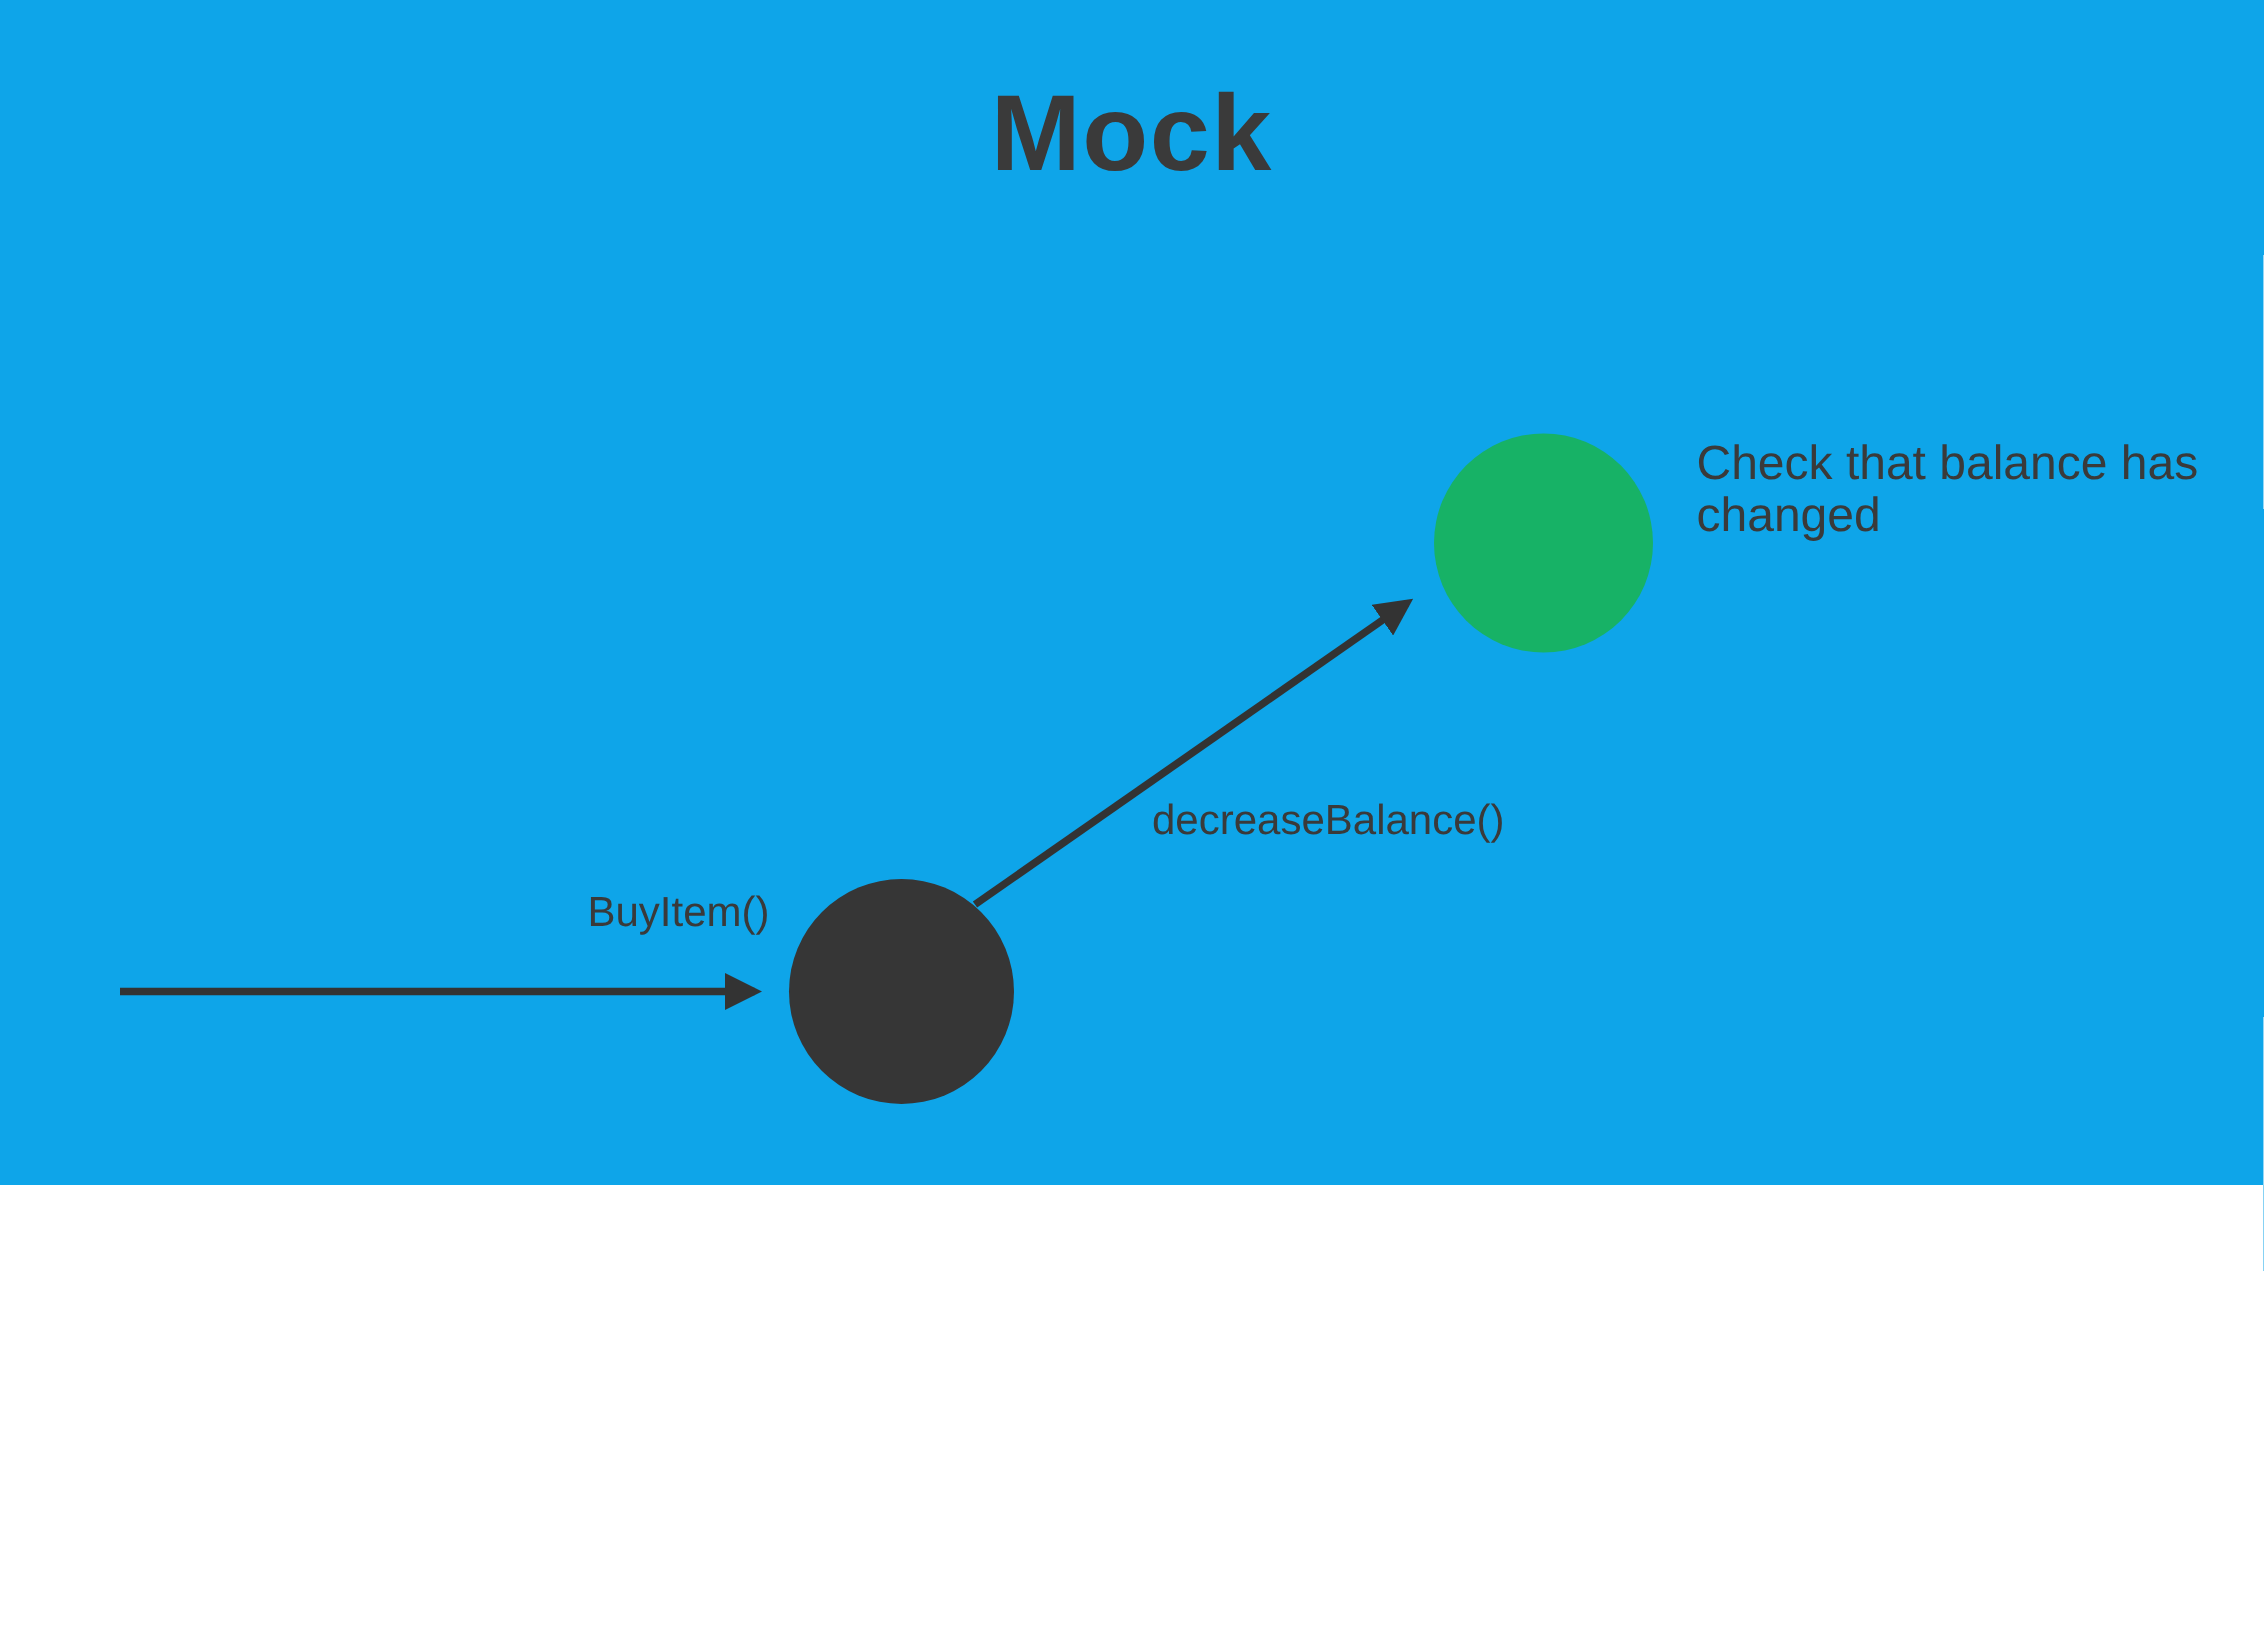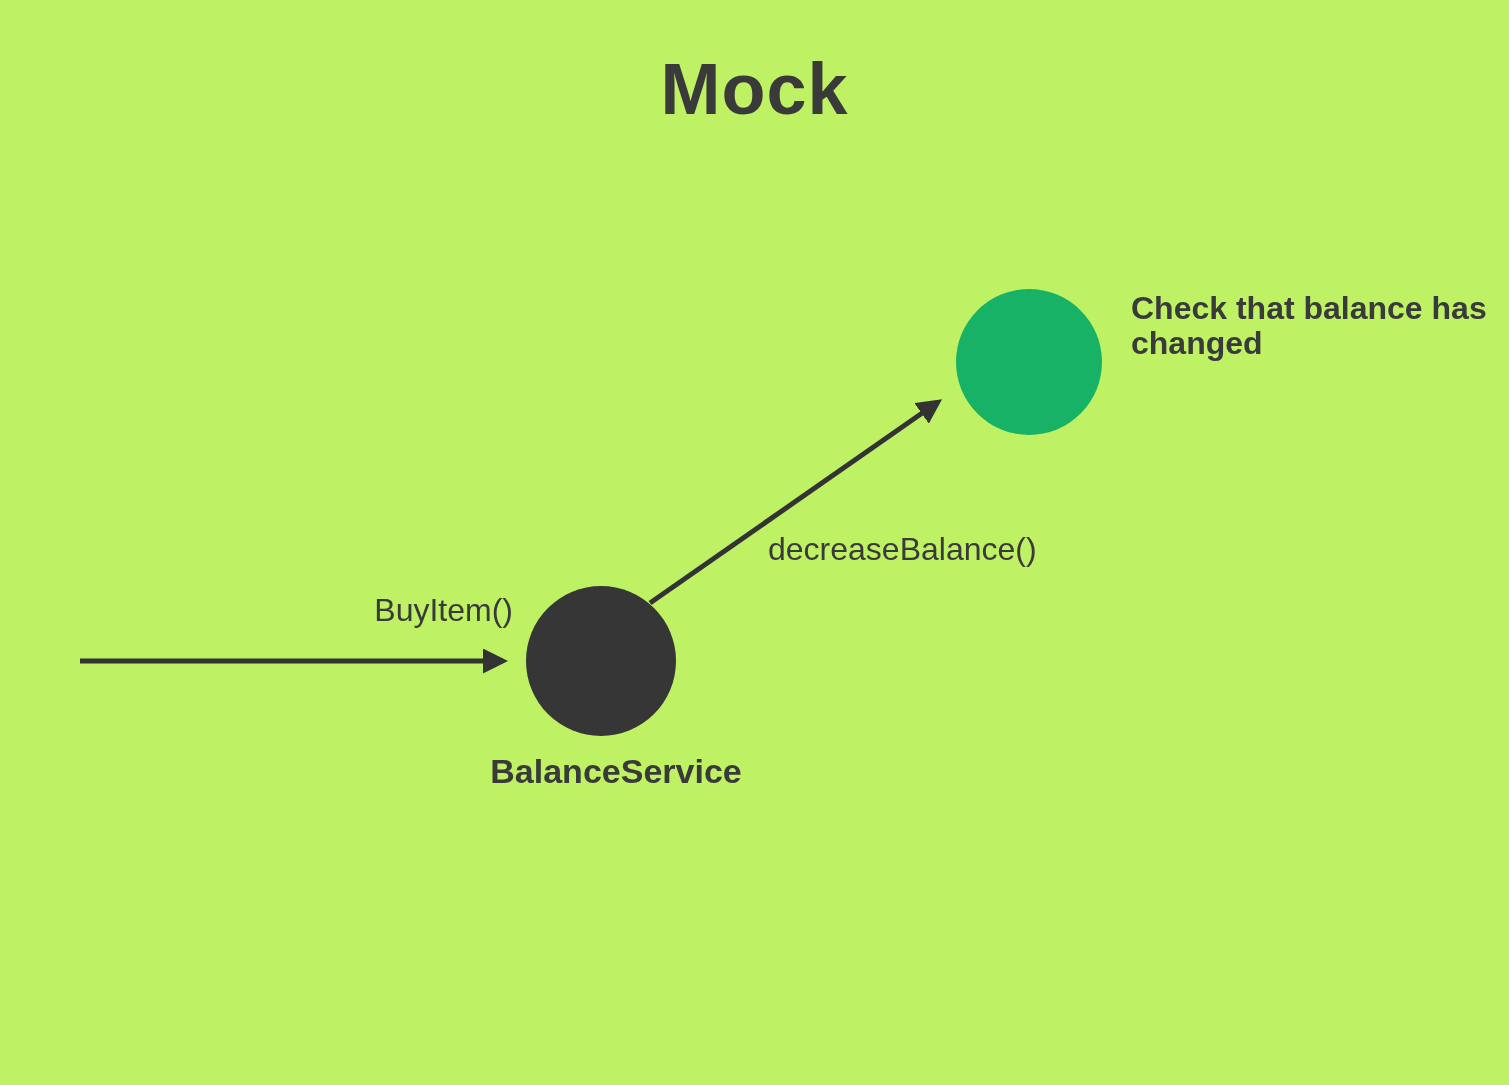--- a/index.html
+++ b/index.html
@@ -3,22 +3,22 @@
 <meta charset="utf-8">
 <style>
   html, body {
     margin: 0;
     padding: 0;
     background: #ffffff;
   }
   .canvas {
     position: relative;
     width: 1509px;
-    height: 1085px;
-    background: #bef264;
+    height: 790px;
+    background: #0ea5e9;
     font-family: "Liberation Sans", sans-serif;
     color: #3a3a3a;
     overflow: hidden;
   }
   .title {
     position: absolute;
     top: 48px;
     left: 0;
     width: 100%;
     text-align: center;
@@ -45,39 +45,38 @@
     height: 150px;
   }
   .node-check {
     left: 956px;
     top: 289px;
     width: 146px;
     height: 146px;
   }
   .edge-label {
     position: absolute;
-    font-size: 32px;
+    font-size: 28px;
     color: #3a3a3a;
     white-space: nowrap;
   }
   .label-buyitem {
     left: 80px;
     top: 592px;
     width: 433px;
     text-align: right;
   }
   .label-decrease {
     left: 768px;
     top: 531px;
   }
   .node-label {
     position: absolute;
     font-size: 34px;
     color: #3a3a3a;
-    font-weight: bold;
   }
   .label-balanceservice {
     left: 416px;
     top: 752px;
     width: 400px;
     text-align: center;
   }
   .label-check {
     left: 1131px;
     top: 291px;
@@ -108,17 +107,16 @@
   </svg>
 
   <div class="node node-service" style="background: rgb(54, 54, 54);"></div>
 
   <div class="node node-check" style="background: rgb(23, 178, 102);"></div>
 
   <div class="edge-label label-buyitem">BuyItem()</div>
 
   <div class="edge-label label-decrease">decreaseBalance()</div>
 
-  <div class="node-label label-balanceservice">BalanceService</div>
 
   <div class="node-label label-check">Check that balance has changed</div>
 
 </div>
 
 </body></html>

